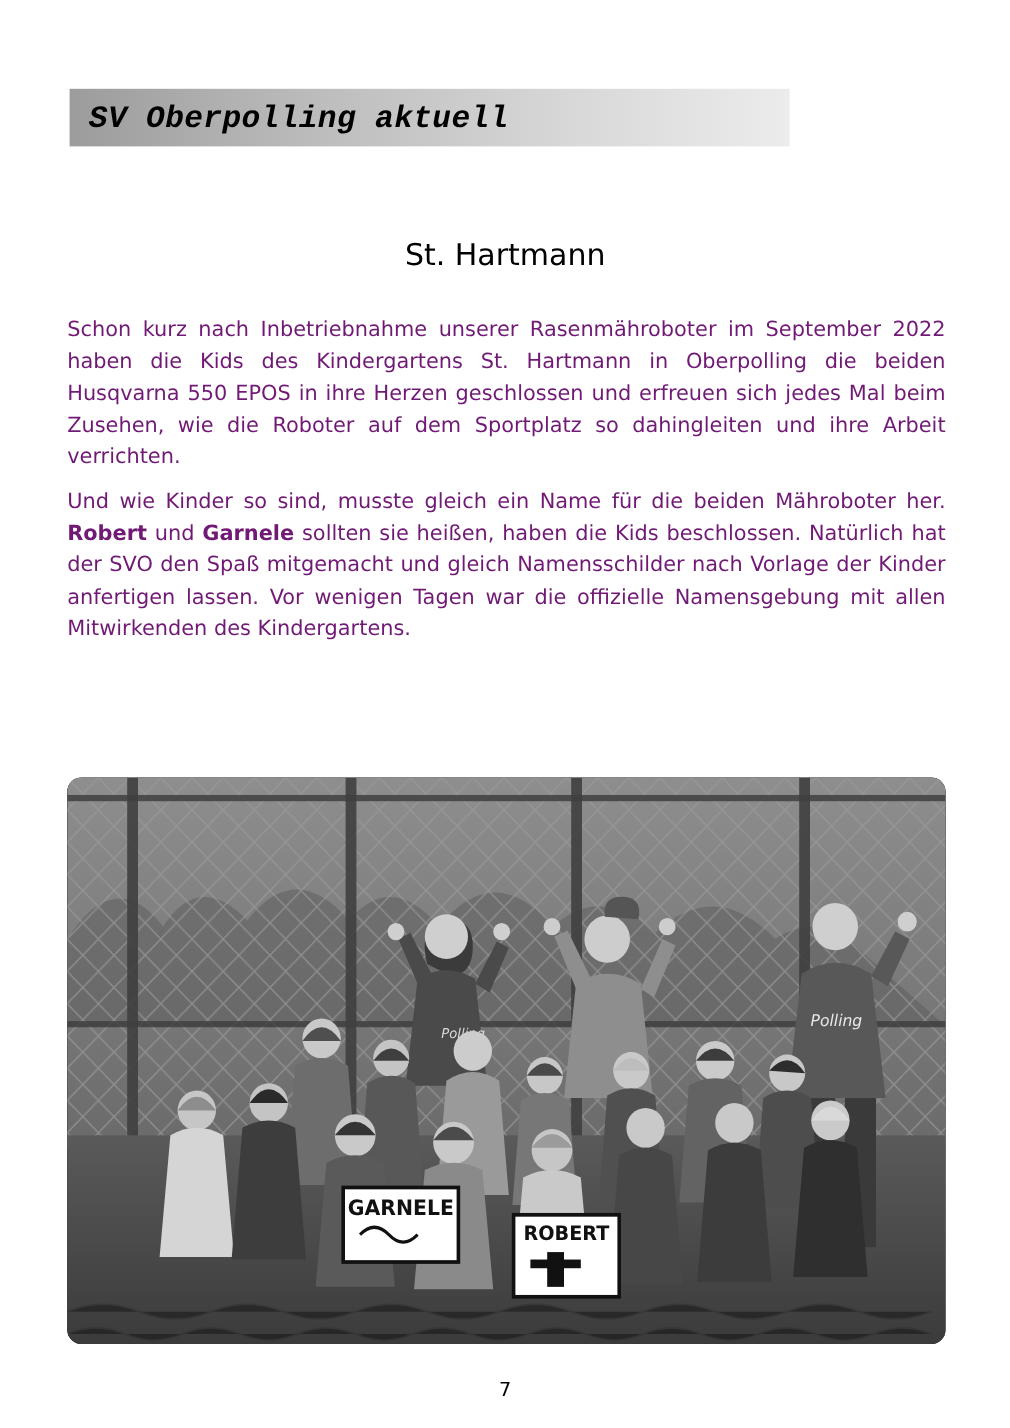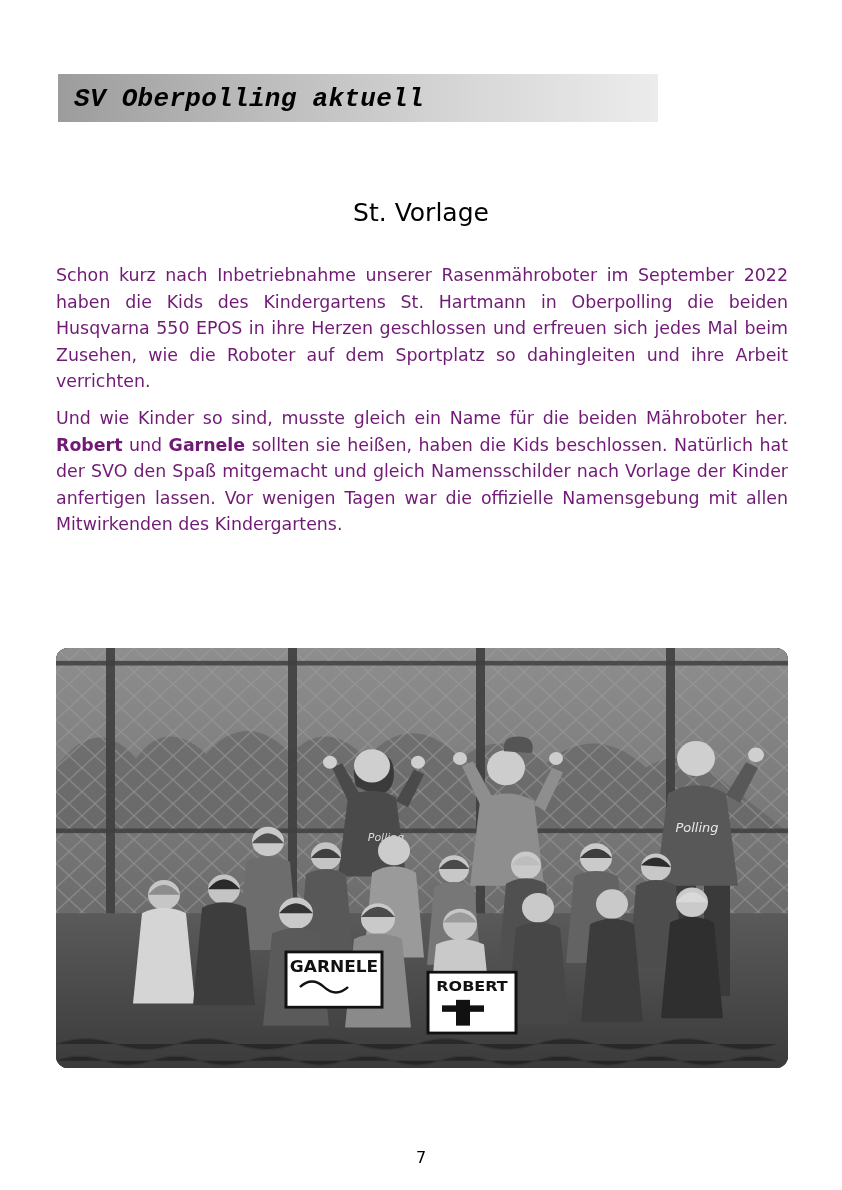--- a/index.html
+++ b/index.html
@@ -88,21 +88,21 @@
   }
   .body-text p:last-child { margin-bottom: 0; }
   .body-text b { font-weight: 700; }
 
   
   .photo-frame {
     position: absolute;
     left: 56px;
     top: 648px;
     width: 732px;
-    height: 420px;
+    height: 472px;
     border-radius: 12px;
     overflow: hidden;
     background: #4a4a4a;
     box-shadow: 0 0 0 1px #2a2a2a inset;
   }
   .photo-frame svg { display: block; width: 100%; height: 100%; }
 
   
   .page-number {
     position: absolute;
@@ -118,21 +118,21 @@
 </head>
 <body>
 
 <div class="page">
 
   <div class="header-band"></div>
   <div class="header-title">SV Oberpolling aktuell</div>
 
 
   <h1 class="article-title">
-    <span class="l2">St. Vorlage</span>
+    <span class="l2">St. Hartmann</span>
   </h1>
 
   <div class="body-text" id="body-text">
       <p><span>Schon kurz nach Inbetriebnahme unserer Rasenmähroboter im September 2022 haben die Kids des Kindergartens St. Hartmann in Oberpolling die beiden Husqvarna 550 EPOS in ihre Herzen geschlossen und erfreuen sich jedes Mal beim Zusehen, wie die Roboter auf dem Sportplatz so dahingleiten und ihre Arbeit verrichten.</span></p>
       <p><span>Und wie Kinder so sind, musste gleich ein Name für die beiden Mähroboter her. </span><b>Robert</b><span> und </span><b>Garnele</b><span> sollten sie heißen, haben die Kids beschlossen. Natürlich hat der SVO den Spaß mitgemacht und gleich Namensschilder nach Vorlage der Kinder anfertigen lassen. Vor wenigen Tagen war die offizielle Namensgebung mit allen Mitwirkenden des Kindergartens.</span></p>
     </div>
 
   <div class="photo-frame">
     <svg viewBox="0 0 732 456" preserveAspectRatio="none" xmlns="http://www.w3.org/2000/svg">
       <defs>

